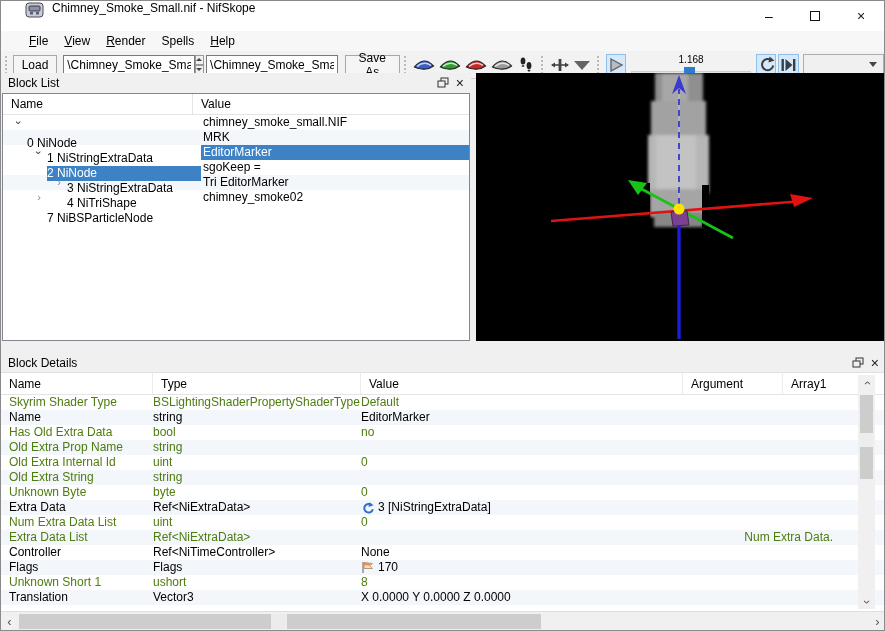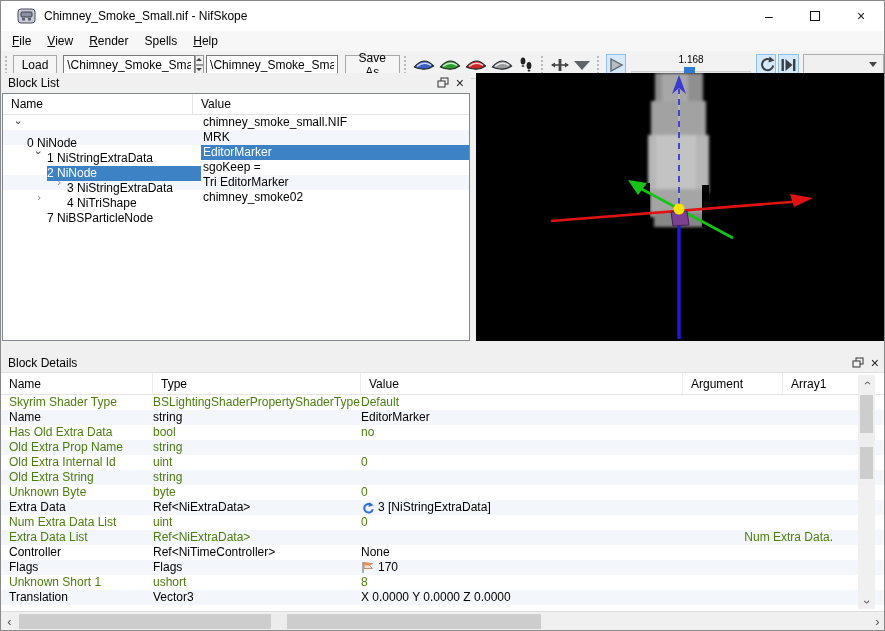--- a/index.html
+++ b/index.html
@@ -1,29 +1,29 @@
 <!DOCTYPE html>
 <html><head>
 <meta charset="utf-8">
 <style>
   * { margin:0; padding:0; box-sizing:border-box; }
   html,body { width:885px; height:631px; }
   body { font-family:"Liberation Sans", sans-serif; font-size:12px; color:#000; background:#f0f0f0; overflow:hidden; }
   .window { position:relative; width:885px; height:631px; background:#f0f0f0; border:1px solid #8a8a8a; overflow:hidden; }
 
   
-  .titlebar { height:30px; background:#fff; display:flex; align-items:center; padding-left:16px; }
+  .titlebar { height:30px; background:#fff; display:flex; padding-left:24px; }
   .app-icon { width:20px; height:18px; }
   .title-text { margin-left:7px; font-size:12px; }
   .win-controls { margin-left:auto; display:flex; height:100%; }
   .win-btn { width:46px; height:100%; display:flex; align-items:center; justify-content:center; font-size:14px; color:#111; }
   .win-btn.max span { font-size:11px; border:1px solid #111; width:10px; height:10px; display:inline-block; }
 
   
-  .menubar { height:20px; background:#f7f7f7; display:flex; align-items:center; padding-left:3px; }
+  .menubar { height:20px; background:#f7f7f7; display:flex; align-items:center; padding-left:20px; }
   .menu-item { padding:2px 8px; }
 
   
   .toolbar { height:28px; background:#f2f2f2; border-bottom:1px solid #cfcfcf; display:flex; align-items:center; }
   .grip { width:4px; height:18px; border-left:2px dotted #bbb; margin:0 4px; }
   .tb-btn { border:1px solid #a8a8a8; background:#f5f5f5; height:20px; padding:0 8px; display:flex; align-items:center; font-size:12px; }
   .tb-field { width:132px; height:20px; border:1px solid #7a7a7a; background:#fff; font-size:12px; padding:0 3px; font-family:"Liberation Sans",sans-serif; }
   .spin { width:10px; height:20px; display:flex; flex-direction:column; }
   .spin > div { flex:1; border:1px solid #9a9a9a; background:#f0f0f0; display:flex; align-items:center; justify-content:center; }
   .spin .tri-up { width:0; height:0; border-left:3px solid transparent; border-right:3px solid transparent; border-bottom:3px solid #444; }

